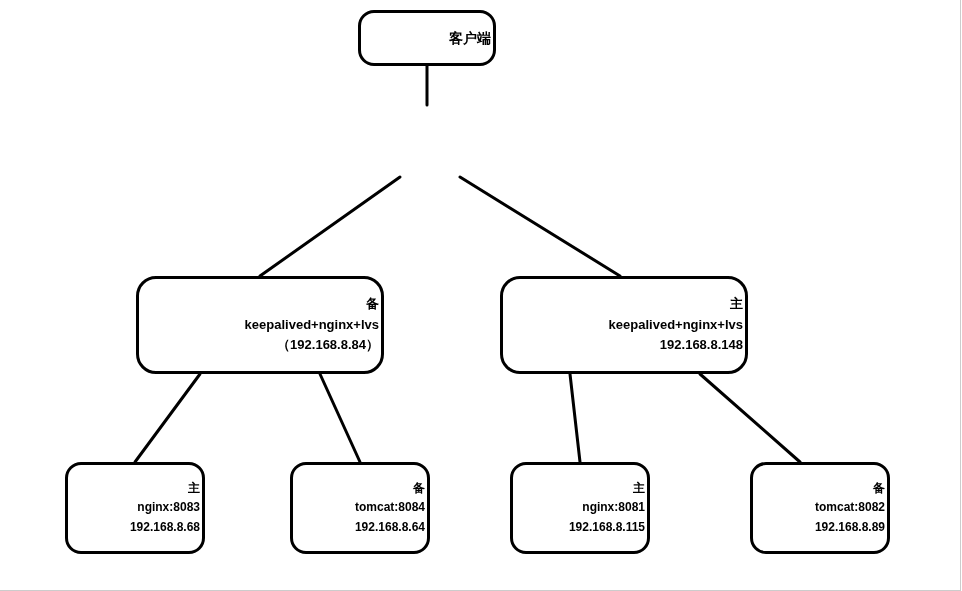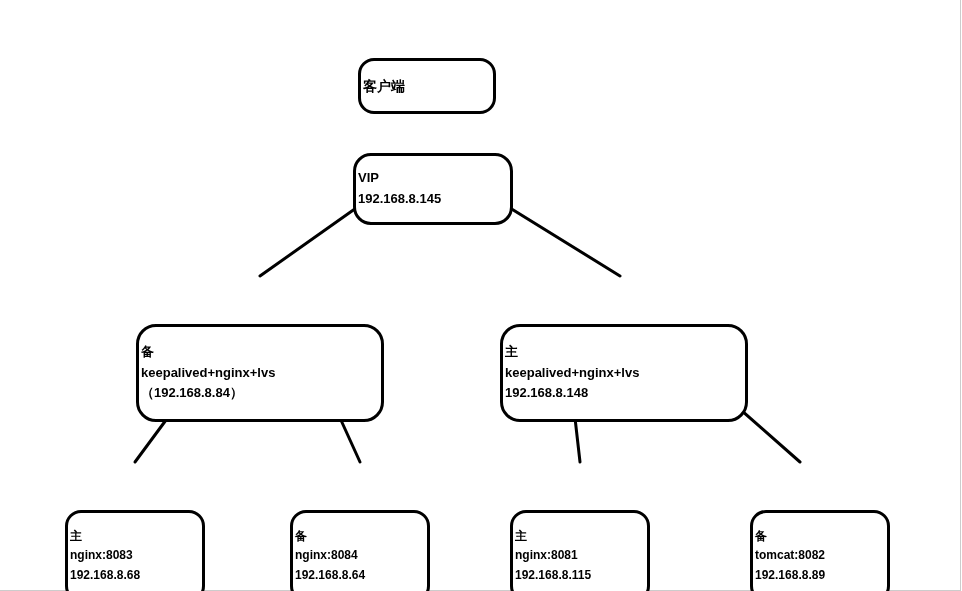--- a/index.html
+++ b/index.html
@@ -29,26 +29,25 @@
   .node {
     position: absolute;
     background: #fff;
     border: 3px solid #000;
     border-radius: 14px;
     text-align: center;
     box-sizing: border-box;
     display: flex;
     flex-direction: column;
     justify-content: center;
-    align-items: flex-start;
+    align-items: flex-end;
     font-size: 13px;
     font-weight: bold;
     line-height: 1.6;
     padding: 4px 2px;
-    margin-top: 48px;
   }
   .node .row { display: block; white-space: nowrap; }
   .node .role { font-weight: bold; }
   
   .n-client { left: 358px; top: 10px;  width: 138px; height: 56px; border-radius: 16px; font-size: 14px; }
   .n-vip    { left: 353px; top: 105px; width: 160px; height: 72px; border-radius: 18px; }
   .n-lb1    { left: 136px; top: 276px; width: 248px; height: 98px; border-radius: 20px; }
   .n-lb2    { left: 500px; top: 276px; width: 248px; height: 98px; border-radius: 20px; }
   .n-t1     { left: 65px;  top: 462px; width: 140px; height: 92px; border-radius: 16px; font-size: 12px; }
   .n-t2     { left: 290px; top: 462px; width: 140px; height: 92px; border-radius: 16px; font-size: 12px; }
@@ -76,24 +75,20 @@
       <line x1="570" y1="374" x2="580" y2="462"></line>
 
       <line x1="700" y1="374" x2="800" y2="462"></line>
     </g>
   </svg>
 
   <div class="node n-client">
     <span class="row">客户端</span>
   </div>
 
-  <div class="node n-vip">
-    <span class="row">VIP</span>
-    <span class="row">192.168.8.145</span>
-  </div>
 
   <div class="node n-lb1">
     <span class="row role">备</span>
     <span class="row">keepalived+nginx+lvs</span>
     <span class="row">（192.168.8.84）</span>
   </div>
 
   <div class="node n-lb2">
     <span class="row role">主</span>
     <span class="row">keepalived+nginx+lvs</span>
@@ -101,21 +96,21 @@
   </div>
 
   <div class="node n-t1">
     <span class="row role">主</span>
     <span class="row">nginx:8083</span>
     <span class="row">192.168.8.68</span>
   </div>
 
   <div class="node n-t2">
     <span class="row role">备</span>
-    <span class="row">nginx:8084</span>
+    <span class="row">tomcat:8084</span>
     <span class="row">192.168.8.64</span>
   </div>
 
   <div class="node n-t3">
     <span class="row role">主</span>
     <span class="row">nginx:8081</span>
     <span class="row">192.168.8.115</span>
   </div>
 
   <div class="node n-t4">

